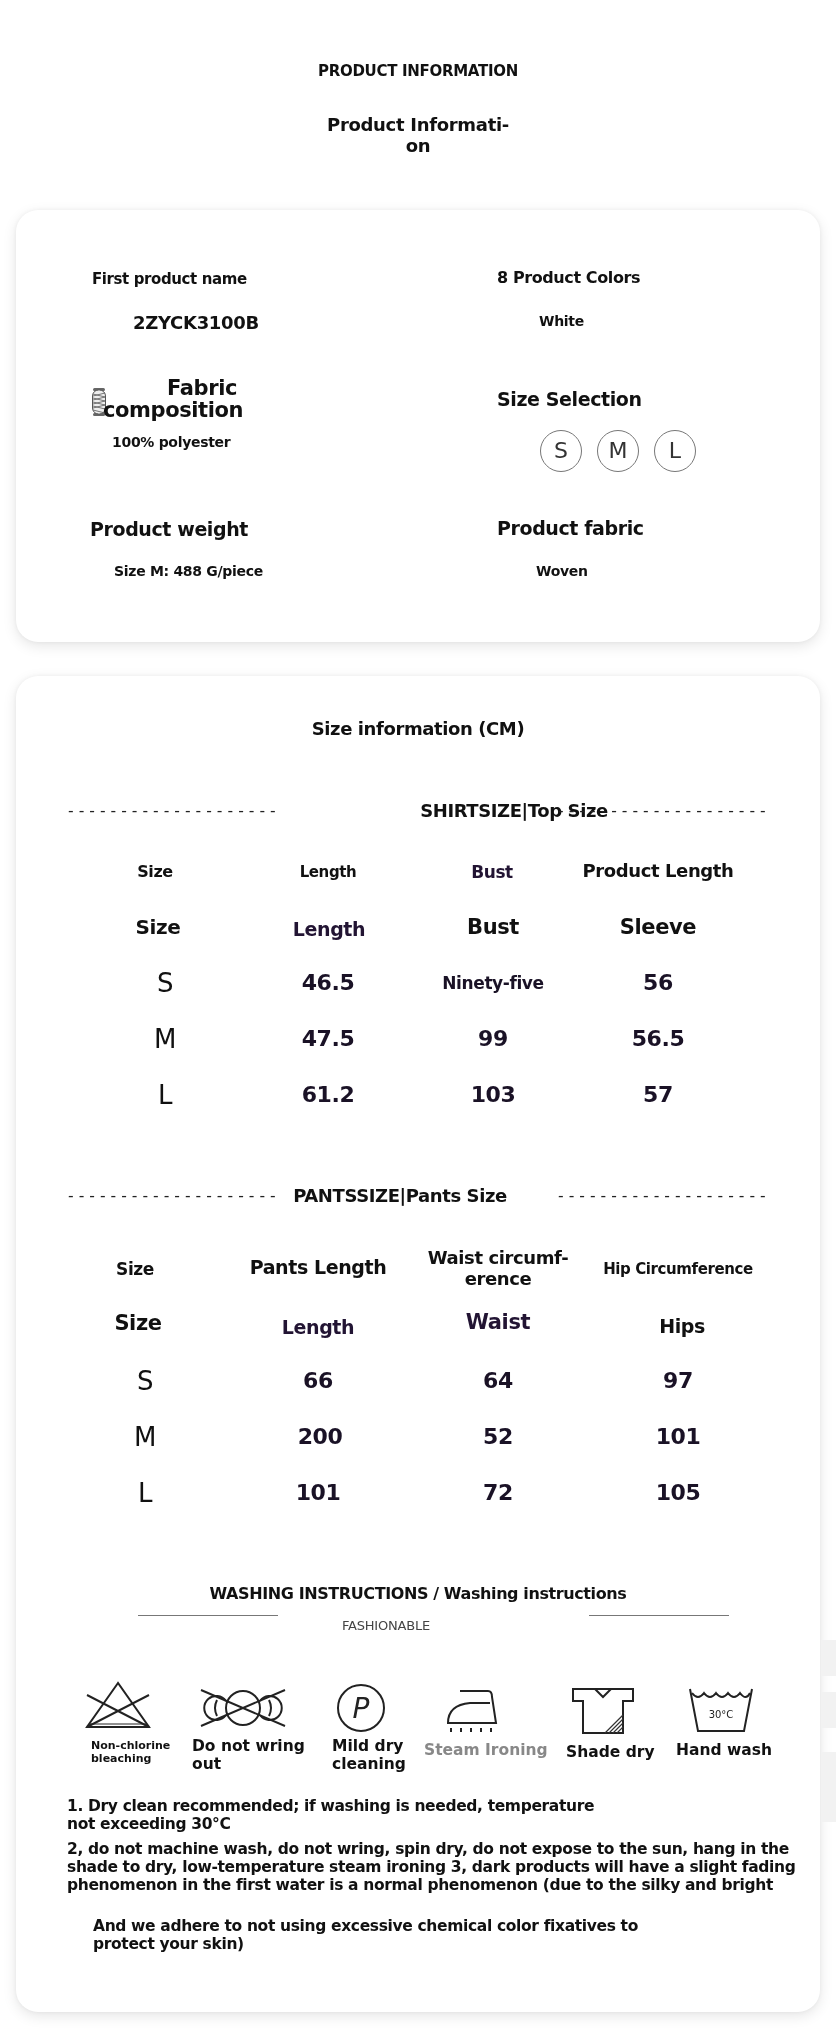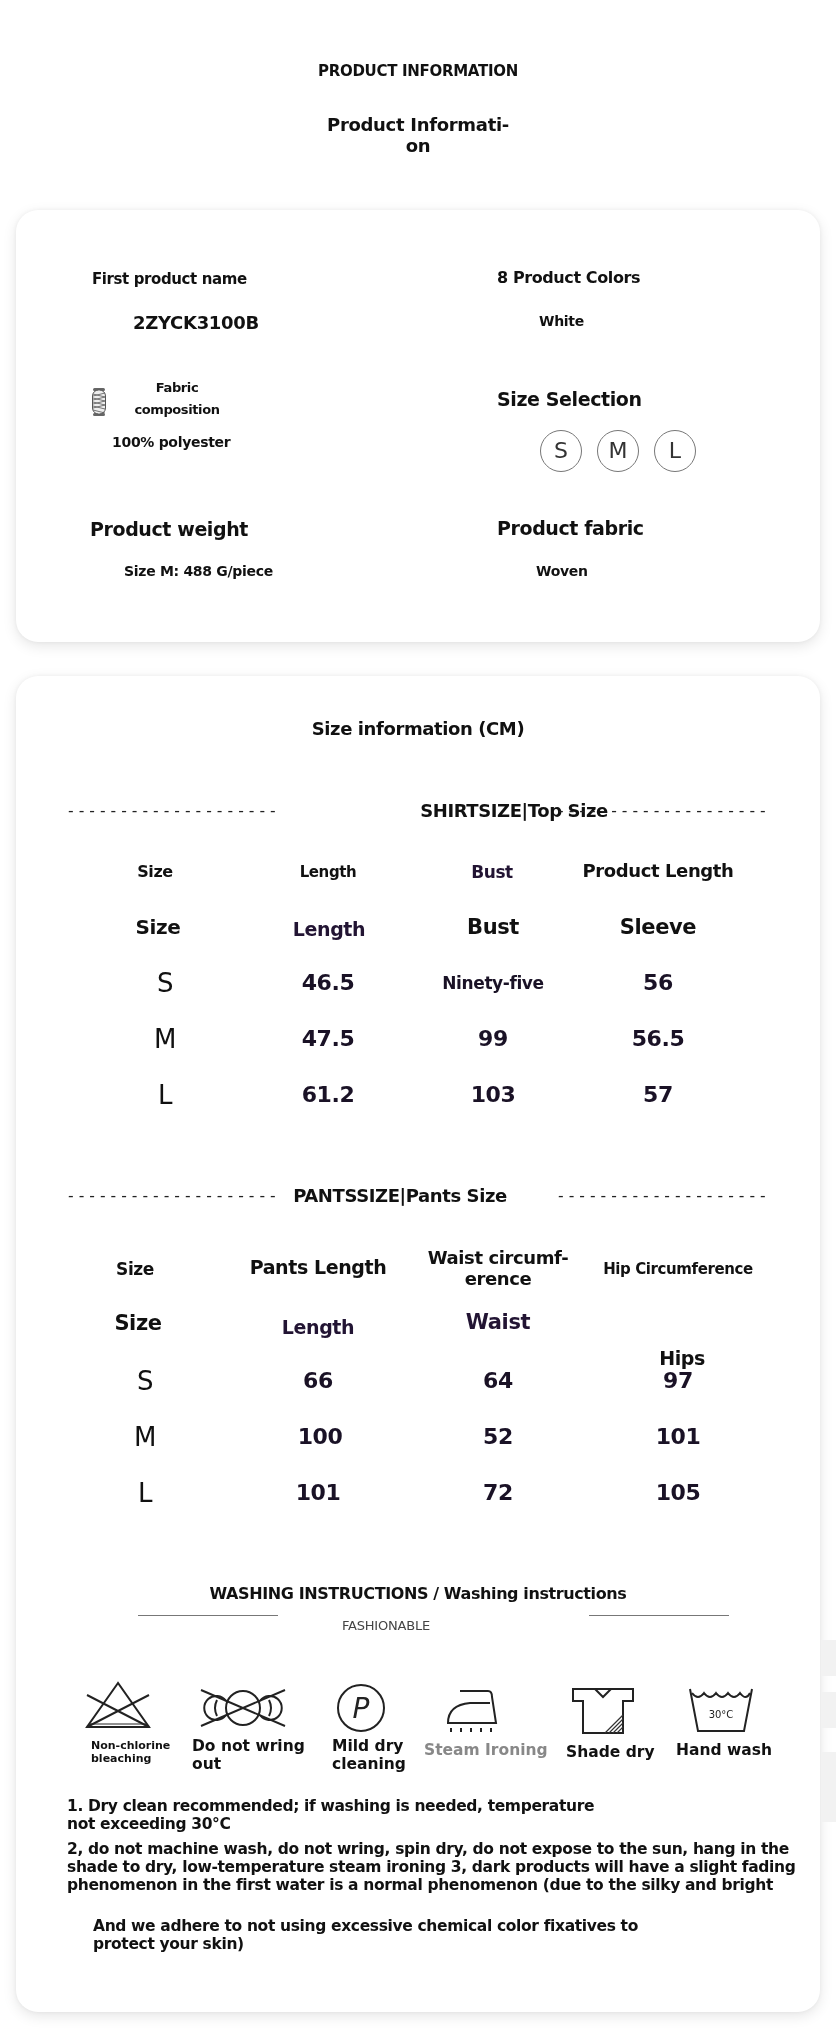--- a/index.html
+++ b/index.html
@@ -88,33 +88,33 @@
 <div class="info-value" style="top:313px;left:539px;">White</div>
 
 <span class="abs" style="top:387px;left:91px;">
   <svg width="16" height="30" viewBox="0 0 16 30">
     <rect x="2" y="1" width="12" height="3" rx="1.5" fill="#666"></rect>
     <rect x="2" y="26" width="12" height="3" rx="1.5" fill="#666"></rect>
     <rect x="1.5" y="3" width="13" height="24" rx="6" fill="#eee" stroke="#555" stroke-width="1"></rect>
     <path d="M2 7 L14 10 M2 11 L14 14 M2 15 L14 18 M2 19 L14 22 M2 23 L14 26 M2 9 L14 6 M2 13 L14 10 M2 17 L14 14 M2 21 L14 18" stroke="#555" stroke-width="0.8"></path>
   </svg>
 </span>
-<div class="info-label" style="top:377px;left:110px;width:134px;text-align:center;font-size:13px;line-height:22px;">
+<div class="info-label" style="top:377px;left:103px;width:134px;text-align:right;font-size:21px;line-height:22px;">
   <div>Fabric</div>
   <div>composition</div>
 </div>
 <div class="info-value" style="top:434px;left:112px;">100% polyester</div>
 
 <div class="info-label big" style="top:388px;left:497px;">Size Selection</div>
 <div class="size-circle" style="top:430px;left:540px;">S</div>
 <div class="size-circle" style="top:430px;left:597px;">M</div>
 <div class="size-circle" style="top:430px;left:654px;">L</div>
 
 <div class="info-label big" style="top:518px;left:90px;">Product weight</div>
-<div class="info-value" style="top:563px;left:124px;text-align:center;">Size M: 488 G/piece</div>
+<div class="info-value" style="top:563px;left:114px;text-align:center;">Size M: 488 G/piece</div>
 <div class="info-label big" style="top:517px;left:497px;">Product fabric</div>
 <div class="info-value" style="top:563px;left:536px;">Woven</div>
 
 <div class="card card2"></div>
 
 <div class="section-title" style="top:718px;">Size information (CM)</div>
 
 <div class="dashes" style="top:801px;left:66px;">--------------------</div>
 <div class="section-title" style="top:800px;left:96px;">SHIRTSIZE|Top Size</div>
 <div class="dashes" style="top:801px;left:556px;">--------------------</div>
@@ -160,31 +160,31 @@
   <div class="col hdr small" style="top:1256px;left:243px;width:150px;font-size:19px;">Pants Length</div>
   <div class="col hdr small" style="top:1247px;left:418px;width:160px;font-size:18px;line-height:21px;">
     <div>Waist circumf-</div>
     <div>erence</div>
   </div>
   <div class="col hdr small" style="top:1260px;left:588px;width:180px;font-size:15px;">Hip Circumference</div>
 
   <div class="col hdr" style="top:1311px;left:88px;width:100px;font-size:21px;">Size</div>
   <div class="col hdr purple" style="top:1316px;left:258px;width:120px;font-size:19px;">Length</div>
   <div class="col hdr purple" style="top:1310px;left:438px;width:120px;font-size:21px;">Waist</div>
-  <div class="col hdr" style="top:1315px;left:622px;width:120px;font-size:19px;margin-top:32px;">Hips</div>
+  <div class="col hdr" style="top:1315px;left:622px;width:120px;font-size:19px;">Hips</div>
 
   <div>
     <div class="col cell-size" style="top:1366px;left:95px;width:100px;">S</div>
     <div class="col cell-num" style="top:1368px;left:258px;width:120px;">66</div>
     <div class="col cell-num" style="top:1368px;left:438px;width:120px;">64</div>
     <div class="col cell-num" style="top:1368px;left:618px;width:120px;">97</div>
   </div>
   <div>
     <div class="col cell-size" style="top:1422px;left:95px;width:100px;">M</div>
-    <div class="col cell-num" style="top:1424px;left:260px;width:120px;">100</div>
+    <div class="col cell-num" style="top:1424px;left:260px;width:120px;">200</div>
     <div class="col cell-num" style="top:1424px;left:438px;width:120px;">52</div>
     <div class="col cell-num" style="top:1424px;left:618px;width:120px;">101</div>
   </div>
   <div>
     <div class="col cell-size" style="top:1478px;left:95px;width:100px;">L</div>
     <div class="col cell-num" style="top:1480px;left:258px;width:120px;">101</div>
     <div class="col cell-num" style="top:1480px;left:438px;width:120px;">72</div>
     <div class="col cell-num" style="top:1480px;left:618px;width:120px;">105</div>
   </div>
 </div>

